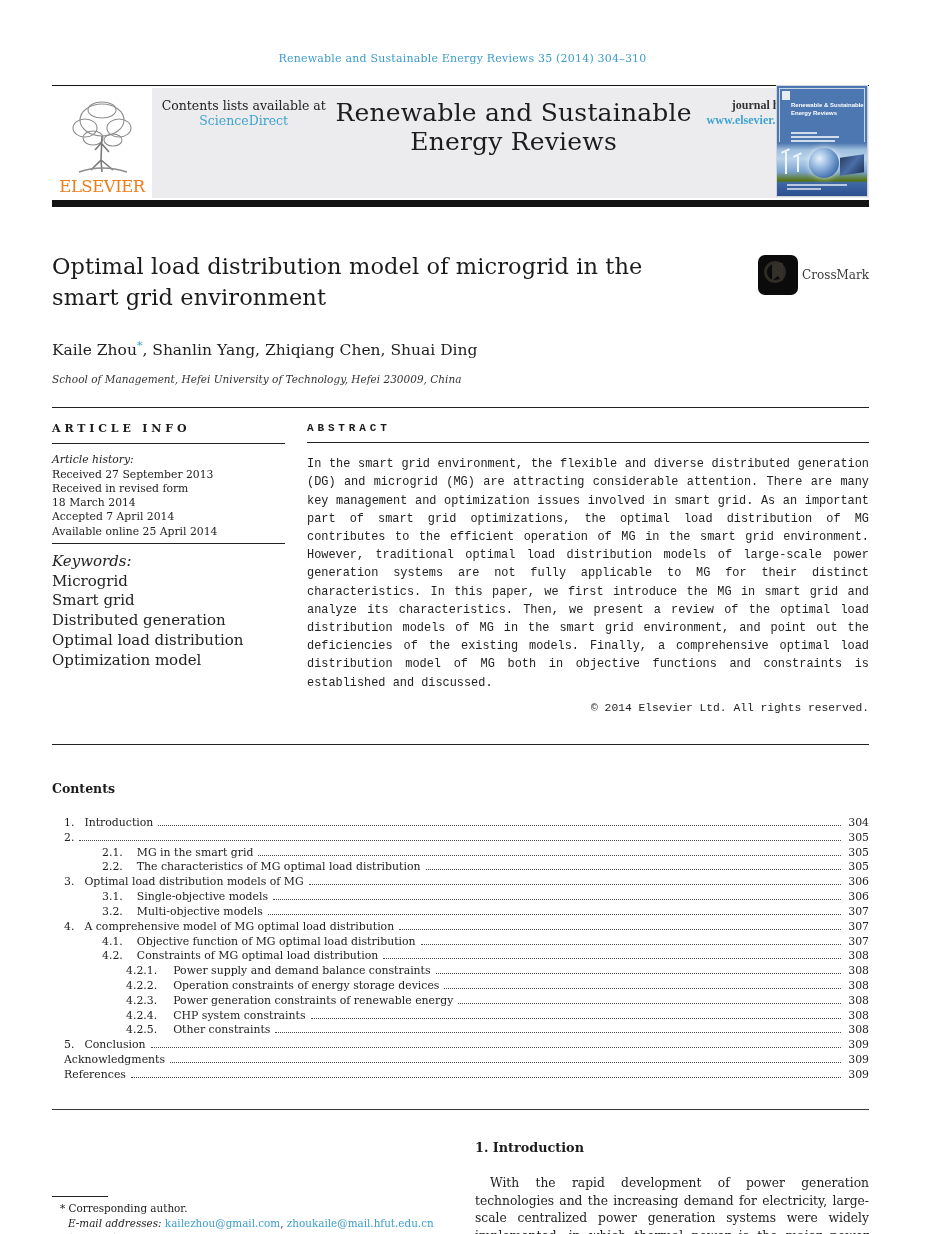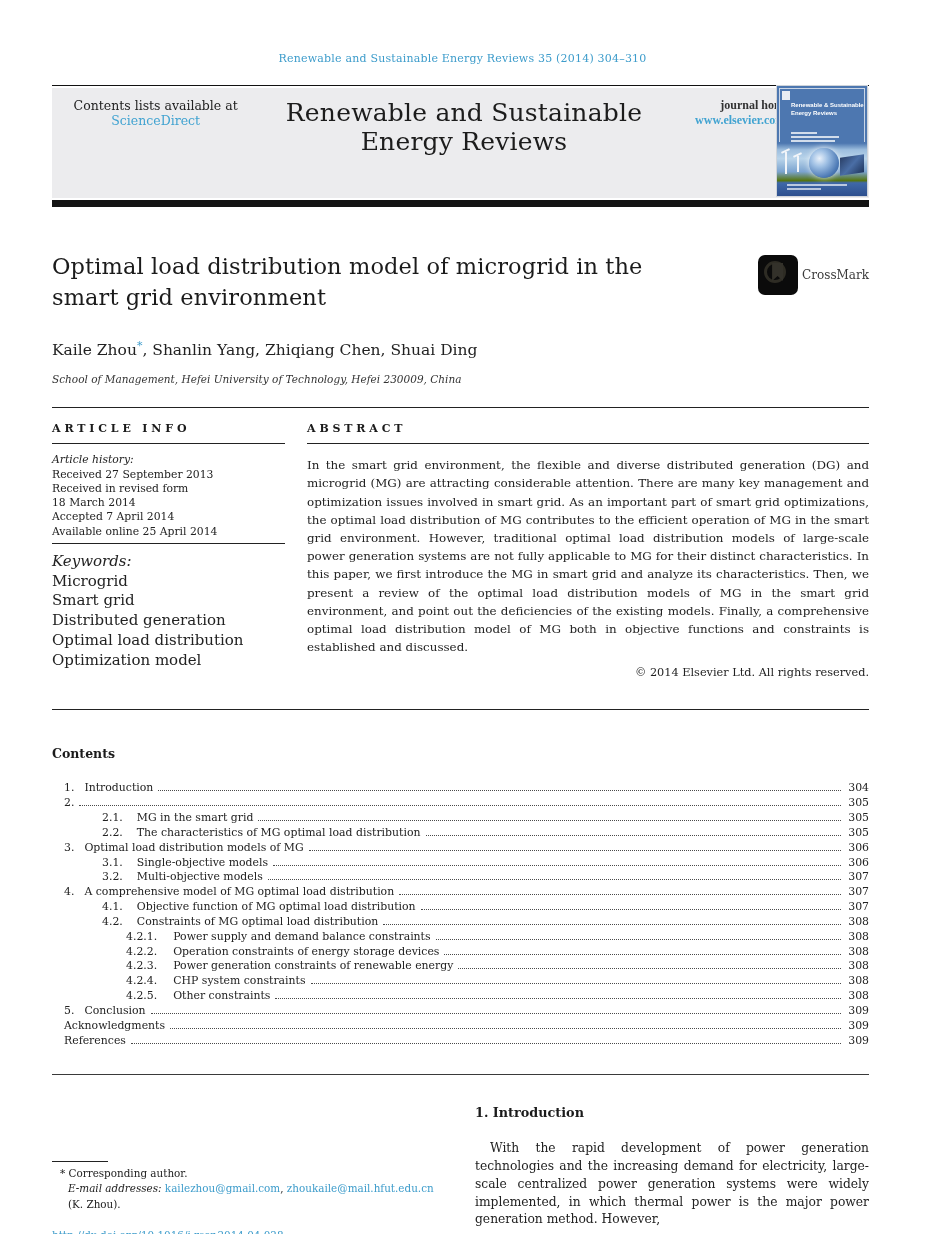--- a/index.html
+++ b/index.html
@@ -51,21 +51,21 @@
   .cm-label { font-size:12px; color:#3a3a3a; margin-left:4px; }
 
   .authors { margin:26px 56px 0 52px; font-size:15.5px; color:#222; }
   .authors .ast { color:#3d9ccb; font-size:11px; vertical-align:super; }
   .affiliation { margin:14px 56px 0 52px; font-size:10.5px; font-style:italic; color:#333; }
 
   
   .info-section { margin:22px 56px 0 52px; border-top:1.2px solid #222; border-bottom:1.2px solid #222; display:flex; padding:14px 0 30px 0; }
   .col-left { width:233px; min-width:233px; }
   .col-gap { width:22px; min-width:22px; }
-  .col-right { flex:1; }
+  .col-right { flex:1;font-family:Liberation Mono, monospace; }
   .sec-heading { font-size:11px; font-weight:bold; letter-spacing:0.35em; color:#1b1b1b; }
   .head-rule { border-bottom:1.1px solid #222; margin-top:8px; }
   .hist-block { margin-top:9px; font-size:10.8px; line-height:1.32; color:#222; }
   .hist-label { font-style:italic; }
   .hist-rule { border-bottom:1.1px solid #222; margin-top:4px; }
   .kw-block { margin-top:8px; font-size:15px; line-height:1.32; color:#222; }
   .kw-label { font-style:italic; }
   .abstract-text { margin-top:12px; font-size:11.9px; line-height:1.53; text-align:justify; color:#222; }
   .copyright { margin-top:10px; text-align:right; font-size:11.3px; color:#222; }
 
@@ -106,20 +106,35 @@
 </style>
 </head>
 <body>
 
 <div class="page">
 
   <div class="citation">Renewable and Sustainable Energy Reviews 35 (2014) 304–310</div>
 
   <div class="banner-wrap">
     <div class="banner-row">
+      <div class="logo-box">
+        <span>
+          <svg width="74" height="78" viewBox="0 0 74 78" fill="none" stroke="#8d8d8d" stroke-width="1.1">
+            <ellipse cx="37" cy="22" rx="22" ry="16"></ellipse>
+            <ellipse cx="20" cy="30" rx="12" ry="9"></ellipse>
+            <ellipse cx="54" cy="30" rx="12" ry="9"></ellipse>
+            <ellipse cx="37" cy="12" rx="14" ry="8"></ellipse>
+            <ellipse cx="28" cy="40" rx="10" ry="7"></ellipse>
+            <ellipse cx="48" cy="42" rx="9" ry="6"></ellipse>
+            <path d="M37 38 L36 62 M37 44 L30 52 M37 46 L44 54 M36 62 L26 72 M36 62 L48 72 M36 62 L37 74" stroke="#7a7a7a" stroke-width="1.6"></path>
+            <path d="M14 74 Q37 66 62 74" stroke="#8d8d8d" stroke-width="1.4"></path>
+          </svg>
+        </span>
+        <span class="elsevier-text">ELSEVIER</span>
+      </div>
       <div class="banner-gray">
         <div class="contents-line">
           <span>Contents lists available at </span><a href="#">ScienceDirect</a>
         </div>
         <div class="journal-title">Renewable and Sustainable Energy Reviews</div>
         <div class="homepage-line">
           <span>journal homepage: </span><a href="#">www.elsevier.com/locate/rser</a>
         </div>
       </div>
     </div>

